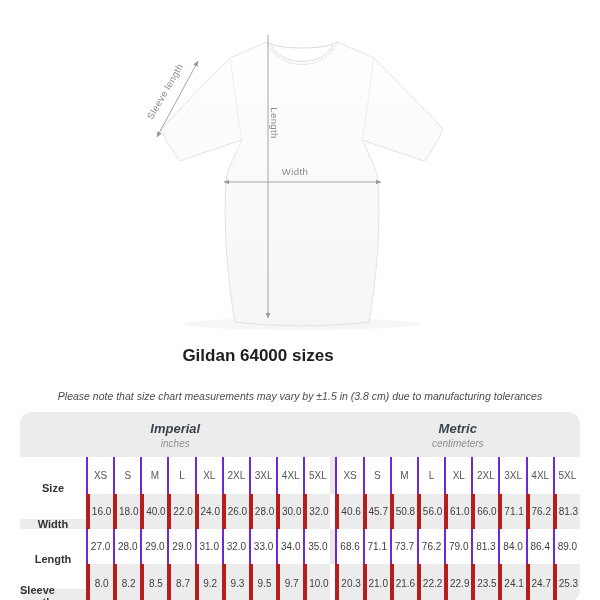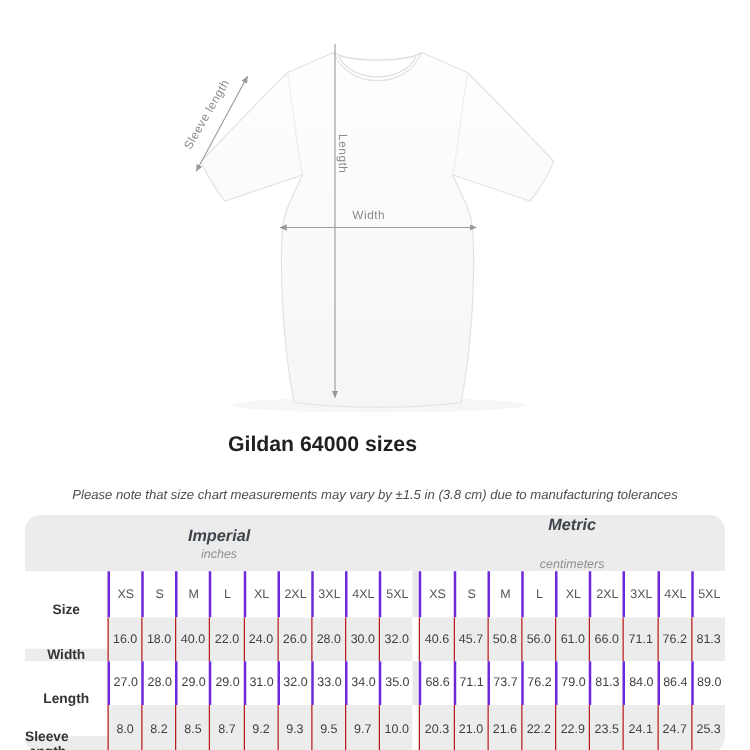--- a/index.html
+++ b/index.html
@@ -16,29 +16,29 @@
     font-size:17px;font-weight:bold;color:#202020;}
   .page-note{position:absolute;left:0;top:390px;width:600px;text-align:center;
     font-size:10.5px;font-style:italic;color:#4d4d4d;}
 
   
   .tbl{position:absolute;left:20px;top:412px;width:560px;border-radius:12px;overflow:hidden;
     display:grid;grid-template-columns:66px repeat(9,1fr) 5px repeat(9,1fr);
     grid-template-rows:45px 37px 35px 35px 38px;}
   .c{display:flex;align-items:center;justify-content:center;font-size:10px;color:#3f3f3f;}
   .w{background:#ffffff;border-left:2px solid #6d28d9;}
-  .g{background:#ececec;border-left:1px solid #b91c1c;}
+  .g{background:#ececec;border-left:4px solid #b91c1c;}
   .first{border-left:none;margin-top:25px;}
   .sz{color:#565656;font-size:10px;}
   .lab{font-weight:bold;font-size:11px;color:#333333;}
   .gapw{background:#e9e9e9;}
   .gapg{background:#ffffff;}
   .gh{background:#ececec;display:flex;flex-direction:column;align-items:center;justify-content:center;}
   .span10{grid-column:span 10;}
-  .span9{grid-column:span 9;justify-content:space-between;}
+  .span9{grid-column:span 9;}
   .g-label{font-style:italic;font-weight:bold;font-size:13px;color:#3e444b;}
   .g-unit{font-style:italic;font-size:10px;color:#8f8f8f;margin-top:2px;}
 </style>
 </head>
 <body>
 
 <div class="stage">
 
   <div class="shirt-wrap">
     <svg width="320" height="320" viewBox="0 0 320 320">

